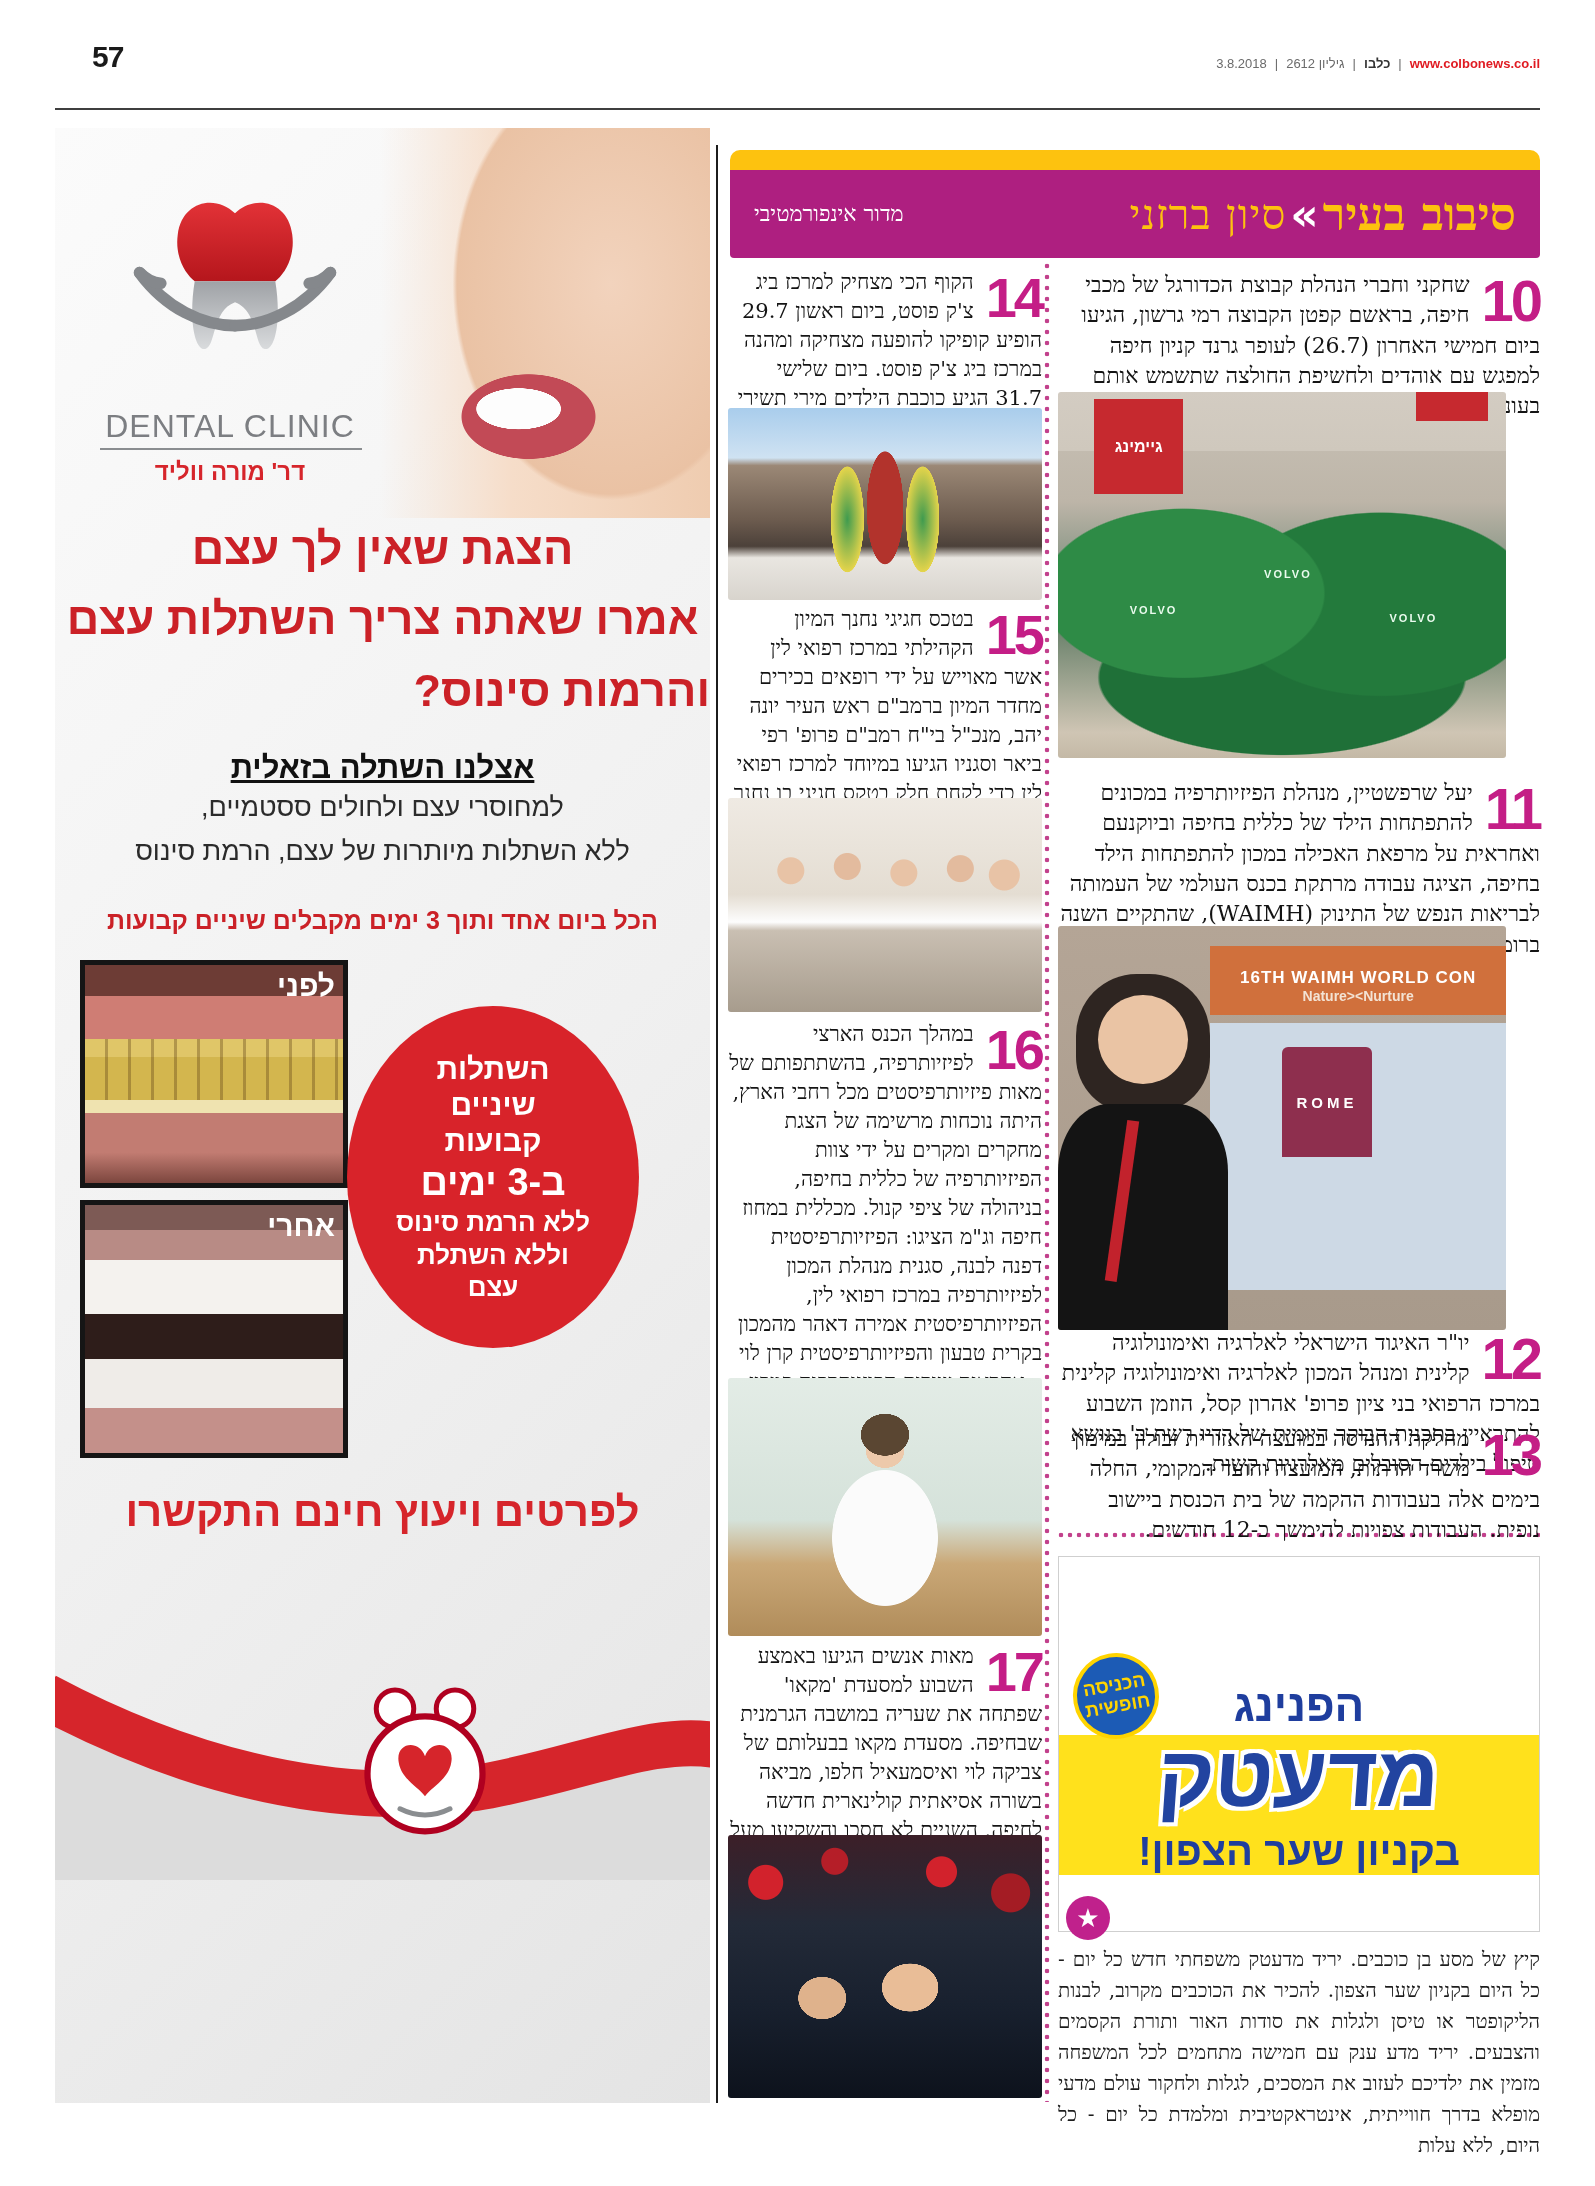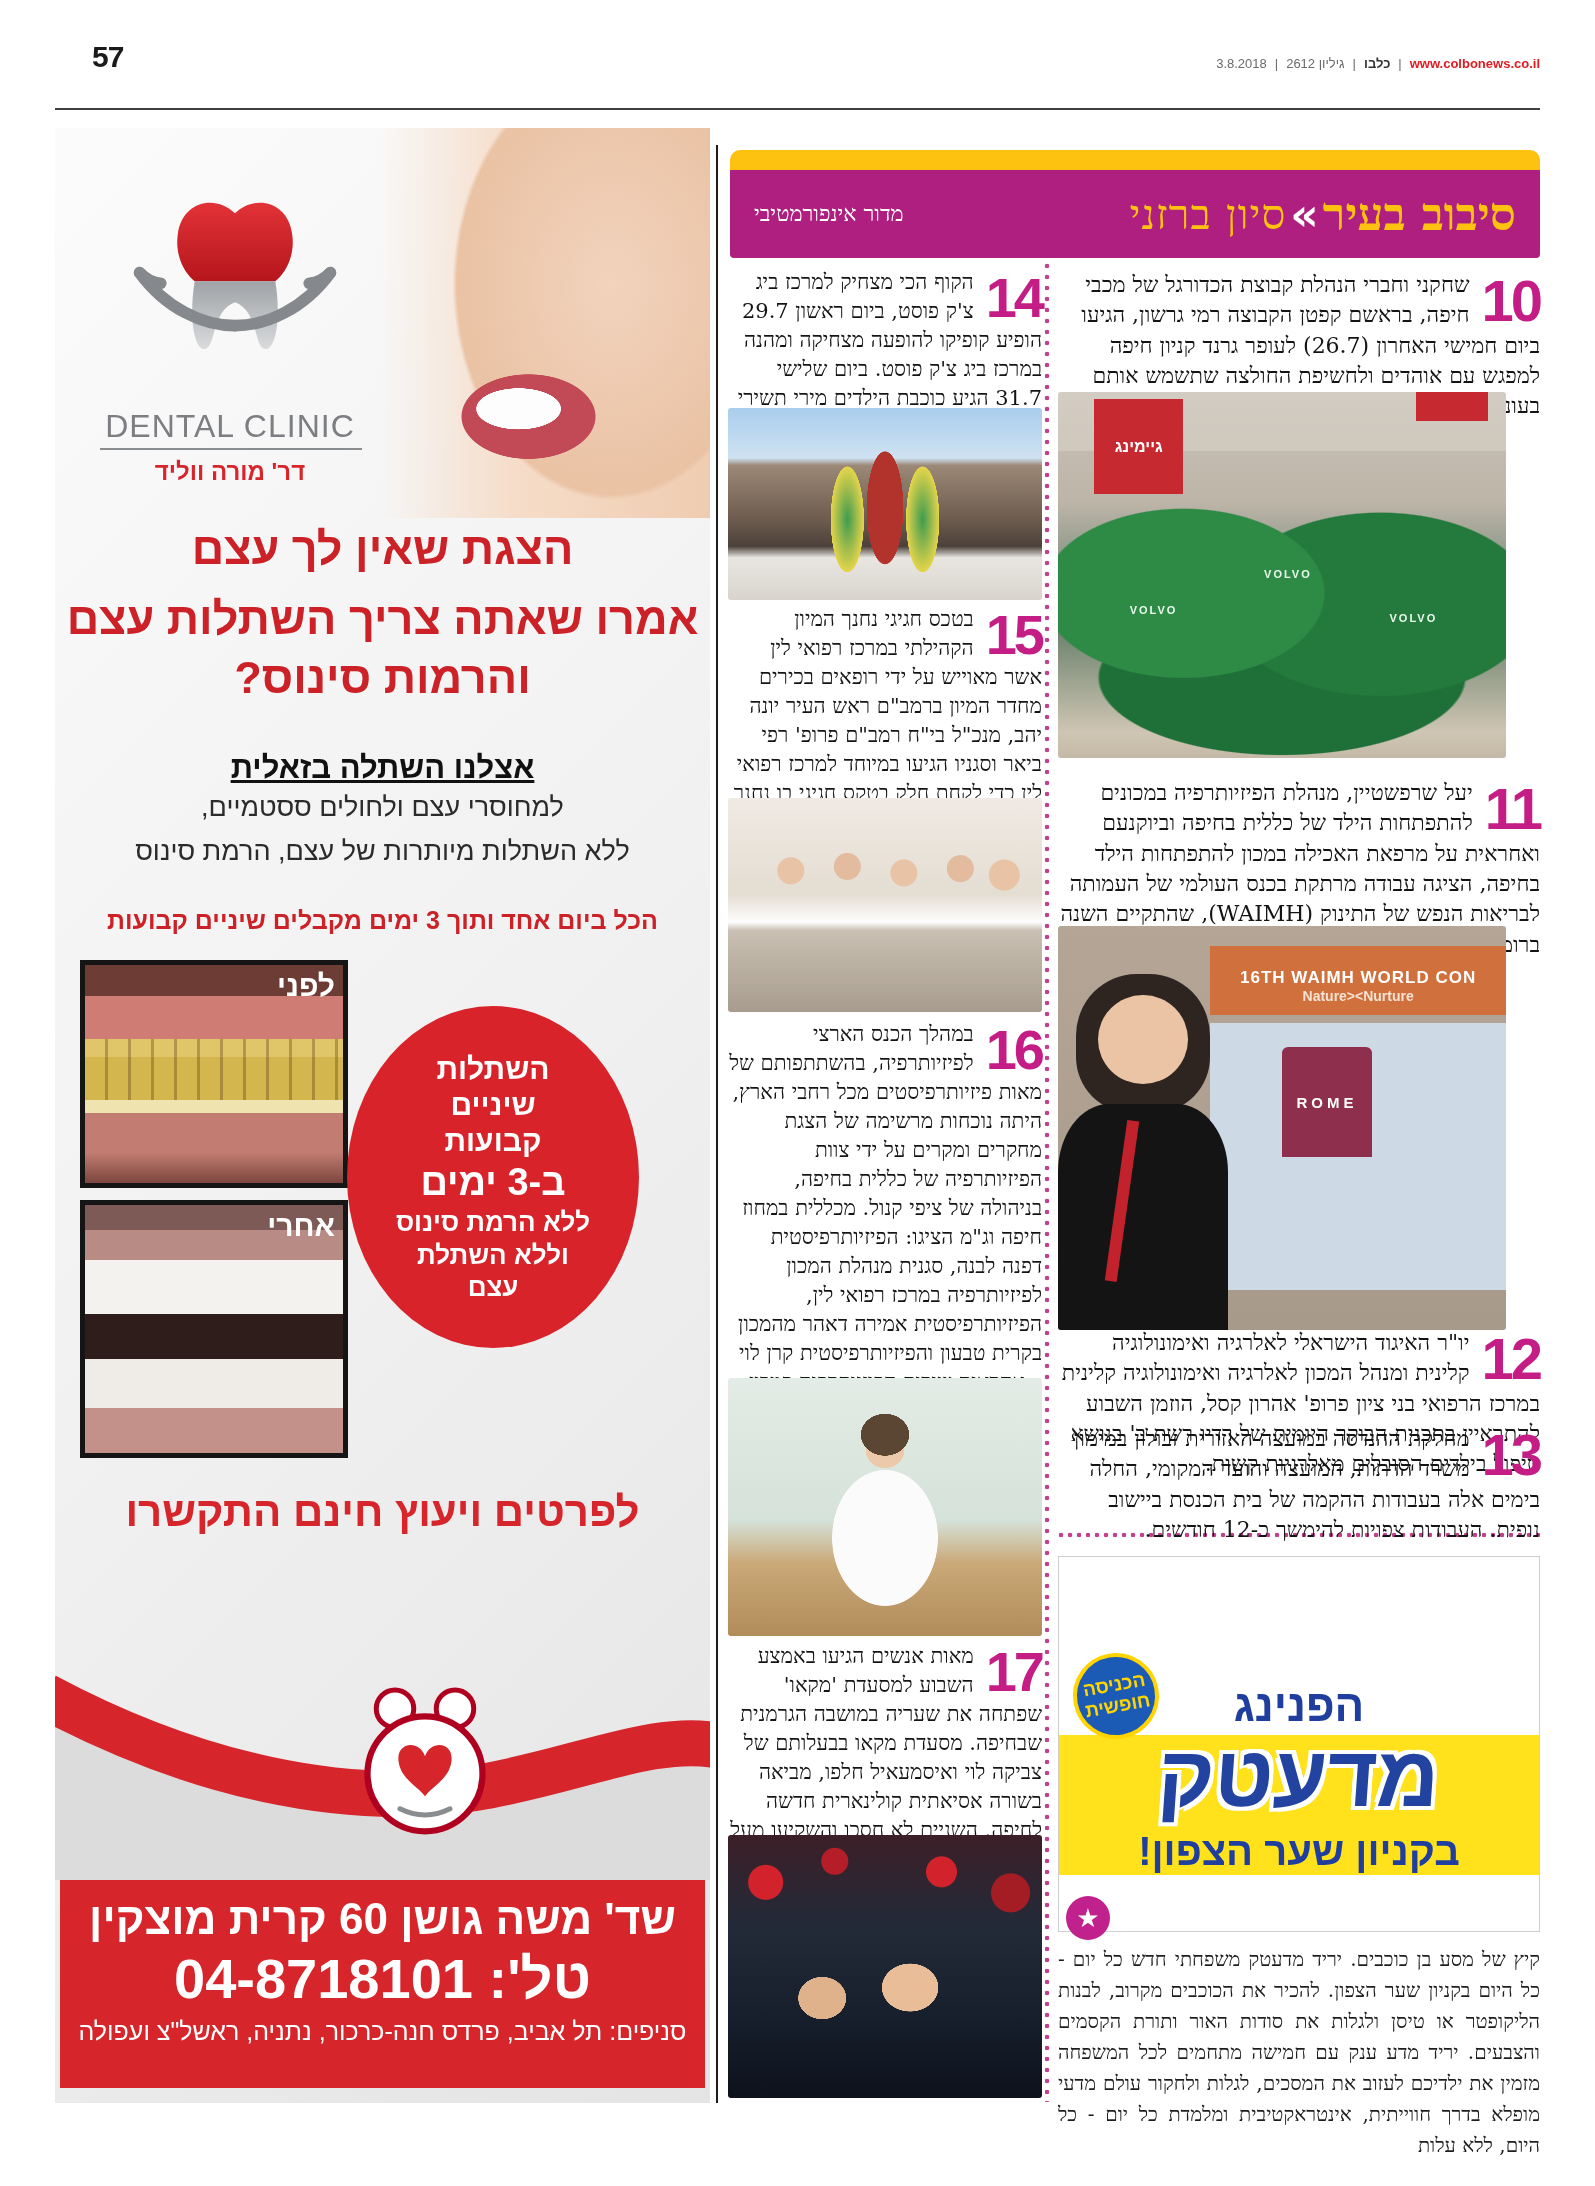--- a/index.html
+++ b/index.html
@@ -309,21 +309,21 @@
       <path d="M10,78 C18,86 24,88 30,88" fill="none" stroke="#85888c" stroke-width="11" stroke-linecap="round"></path>
       <path d="M190,78 C182,86 176,88 170,88" fill="none" stroke="#85888c" stroke-width="11" stroke-linecap="round"></path>
     </svg>
 
     <div class="clinic-name">DENTAL CLINIC</div>
     <div class="logo-rule"></div>
     <div class="doctor">דר' מורה ווליד</div>
 
     <div class="h1" style="top:398px;">הצגת שאין לך עצם</div>
     <div class="h1" style="top:468px;">אמרו שאתה צריך השתלות עצם</div>
-    <div class="h1" style="top:527px;">והרמות סינוס?</div>
+    <div class="h1" style="top:540px;text-align:right;">והרמות סינוס?</div>
 
     <div class="subbold" style="top:622px;">אצלנו השתלה בזאלית</div>
     <div class="subline" style="top:664px;">למחוסרי עצם ולחולים ססטמיים,</div>
     <div class="subline" style="top:708px;">ללא השתלות מיותרות של עצם, הרמת סינוס</div>
     <div class="promo" style="top:778px;">הכל ביום אחד ותוך 3 ימים מקבלים שיניים קבועות</div>
 
     <div class="tooth-photo tp-before">
       <div class="teeth-stripes"></div>
       <span class="lbl">לפני</span>
     </div>
@@ -349,20 +349,15 @@
     </svg>
 
     <svg class="mascot" viewBox="0 0 120 130">
       <circle cx="36" cy="20" r="15" fill="#fff" stroke="#b00020" stroke-width="4"></circle>
       <circle cx="84" cy="20" r="15" fill="#fff" stroke="#b00020" stroke-width="4"></circle>
       <circle cx="60" cy="72" r="46" fill="#fff" stroke="#b00020" stroke-width="5"></circle>
       <path d="M60,58 C55,44 36,47 39,63 C41,76 54,82 60,90 C66,82 79,76 81,63 C84,47 65,44 60,58 Z" fill="#d6252b"></path>
       <path d="M40,100 Q60,110 80,100" fill="none" stroke="#8a8d90" stroke-width="4" stroke-linecap="round"></path>
     </svg>
 
-    <div class="redbox">
-      <div class="l1">שד' משה גושן 60 קרית מוצקין</div>
-      <div class="l2">טל': 04-8718101</div>
-      <div class="l3">סניפים: תל אביב, פרדס חנה-כרכור, נתניה, ראשל"צ ועפולה</div>
-    </div>
   </div>
 
 </div>
 
 </body></html>

